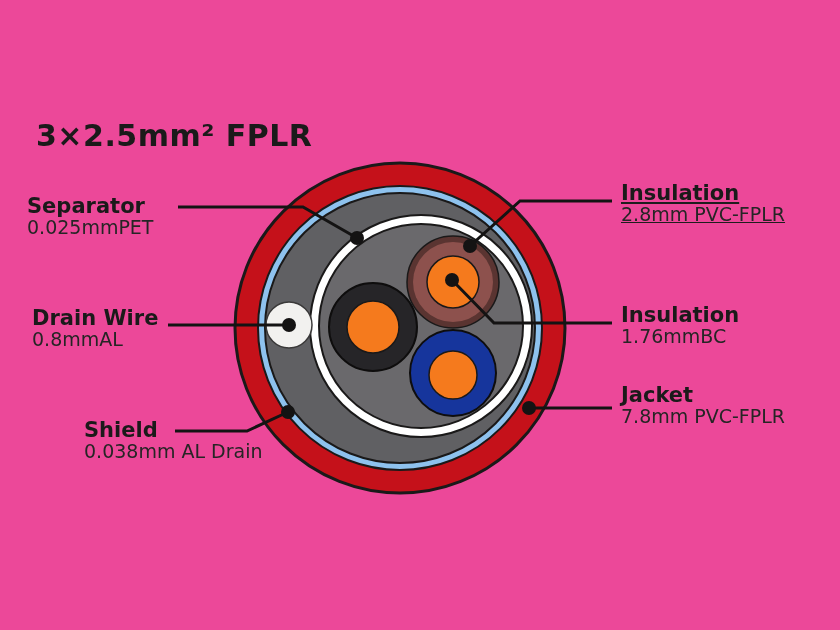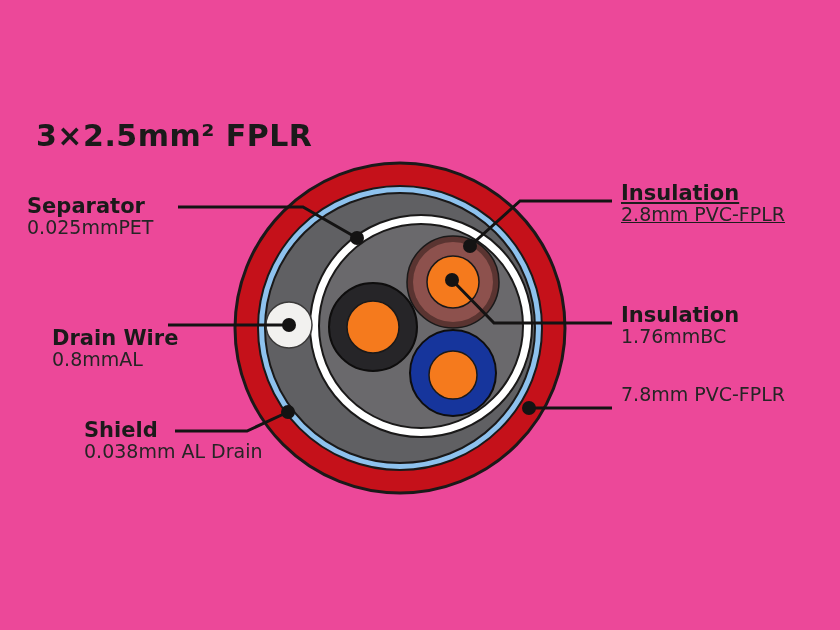--- a/index.html
+++ b/index.html
@@ -30,21 +30,21 @@
     line-height: 22px;
     color: #1b1a1a;
   }
   .callout .label-value {
     font-size: 19px;
     font-weight: 400;
     line-height: 21px;
     color: #262525;
   }
   .co-separator  { left: 27px;  top: 195px; }
-  .co-drain      { left: 52px;  top: 307px; margin-top: 20px; }
+  .co-drain      { left: 32px;  top: 307px; }
   .co-shield     { left: 36px;  top: 419px; margin-left: 48px; }
   .co-insulation { left: 621px; top: 182px; text-decoration: underline; }
   .co-conductor  { left: 621px; top: 304px; }
   .co-jacket     { left: 621px; top: 384px; }
 </style>
 </head>
 <body>
 
 <div class="stage">
 
@@ -110,16 +110,17 @@
     <div class="label-name">Insulation</div>
     <div class="label-value">2.8mm PVC-FPLR</div>
   </div>
 
   <div class="callout co-conductor">
     <div class="label-name">Insulation</div>
     <div class="label-value">1.76mmBC</div>
   </div>
 
   <div class="callout co-jacket">
+    <div class="label-name">Jacket</div>
     <div class="label-value">7.8mm PVC-FPLR</div>
   </div>
 
 </div>
 
 </body></html>

